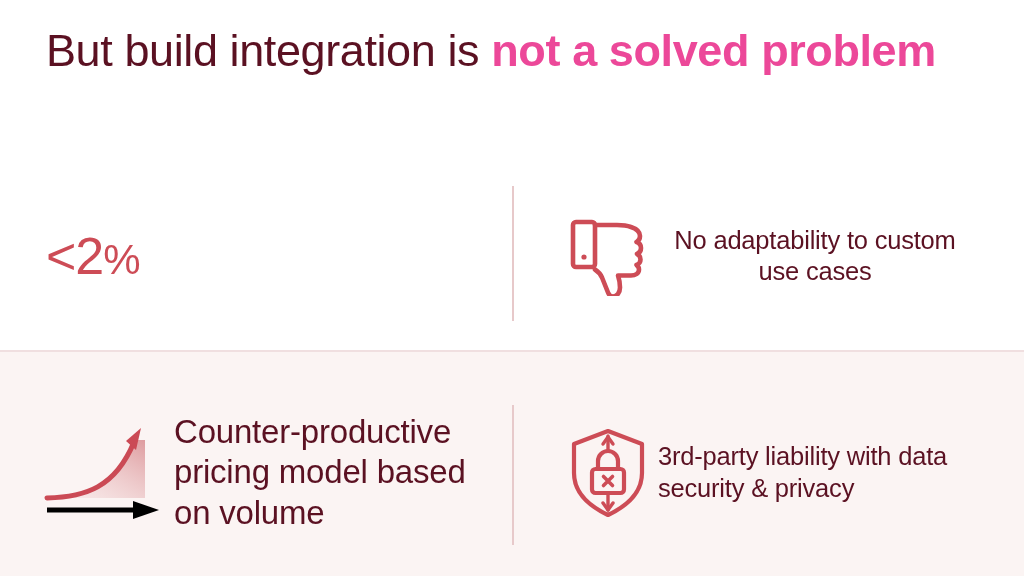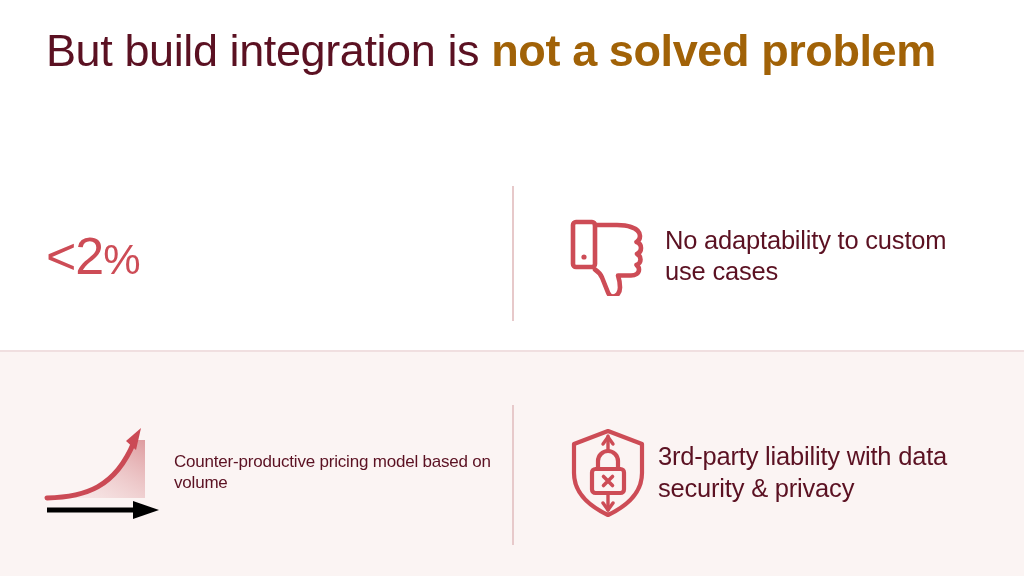--- a/index.html
+++ b/index.html
@@ -26,21 +26,21 @@
     left: 46px;
     top: 22px;
     width: 920px;
     font-size: 45px;
     line-height: 1.27;
     letter-spacing: -0.4px;
     color: #5b1122;
     font-weight: 400;
   }
   .title .accent {
-    color: #a16207;
+    color: #ec4899;
     font-weight: 700;
   }
 
   
   .half-bottom {
     position: absolute;
     left: 0;
     top: 352px;
     width: 1024px;
     height: 224px;
@@ -56,21 +56,21 @@
   }
 
   
   .quad {
     position: absolute;
     display: flex;
     align-items: center;
     box-sizing: border-box;
   }
   .q-tl { left: 40px;  top: 186px; width: 475px; height: 140px; }
-  .q-tr { left: 555px; top: 186px; width: 460px; height: 140px; }
+  .q-tr { left: 555px; top: 186px; width: 460px; height: 140px; text-align: center; }
   .q-bl { left: 34px;  top: 400px; width: 480px; height: 145px; }
   .q-br { left: 558px; top: 400px; width: 460px; height: 145px; }
 
   
   .vdiv {
     position: absolute;
     width: 2px;
     background: #e7c9ca;
   }
   .vdiv-top    { left: 512px; top: 186px;  height: 135px; }
@@ -98,21 +98,21 @@
     line-height: 1.18;
     font-weight: 400;
     letter-spacing: -0.2px;
   }
   .txt .small {
     font-size: 19px;
     letter-spacing: -0.1px;
   }
   .txt-tl { width: 320px; }
   .txt-tr { width: 300px; font-size: 25.5px; line-height: 1.22; }
-  .txt-bl { width: 330px; font-size: 17px; line-height: 1.22; }
+  .txt-bl { width: 330px; font-size: 33px; line-height: 1.22; }
   .txt-br { width: 350px; font-size: 25.5px; line-height: 1.22; }
 
   
   .icon-box {
     flex: 0 0 auto;
     display: flex;
     align-items: center;
     justify-content: center;
   }
   .icon-thumb  { width: 110px; height: 95px; }

